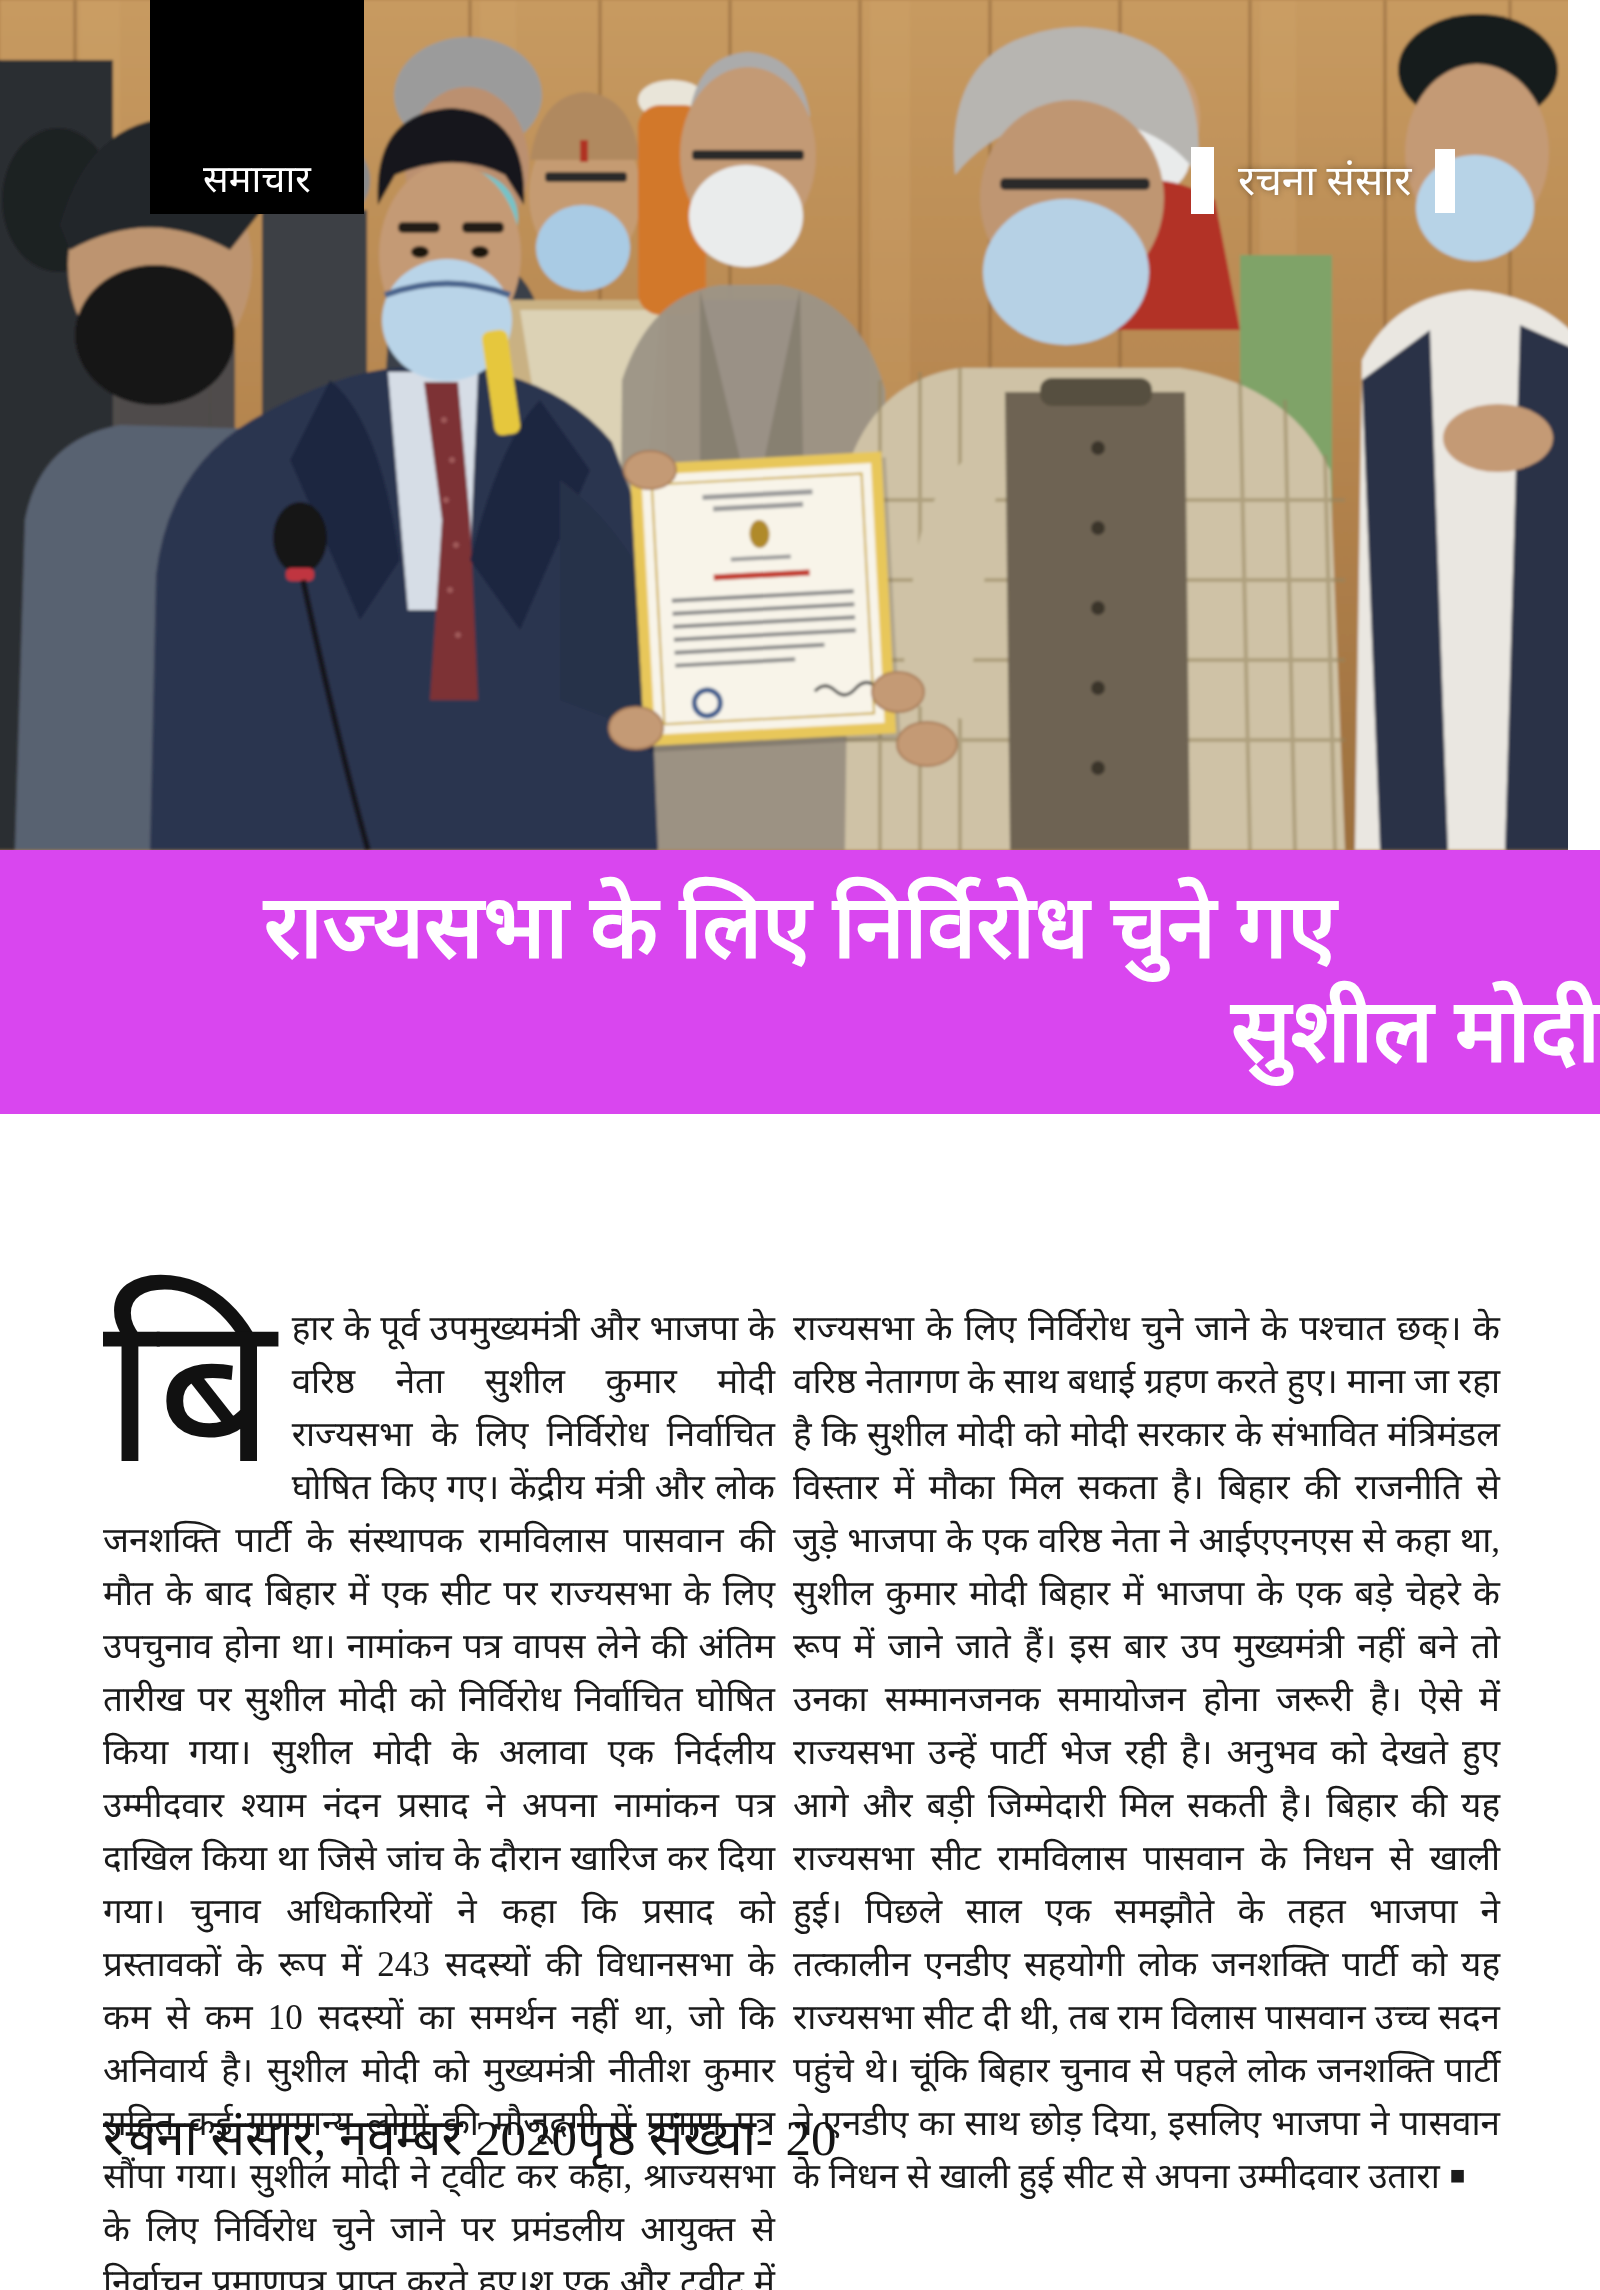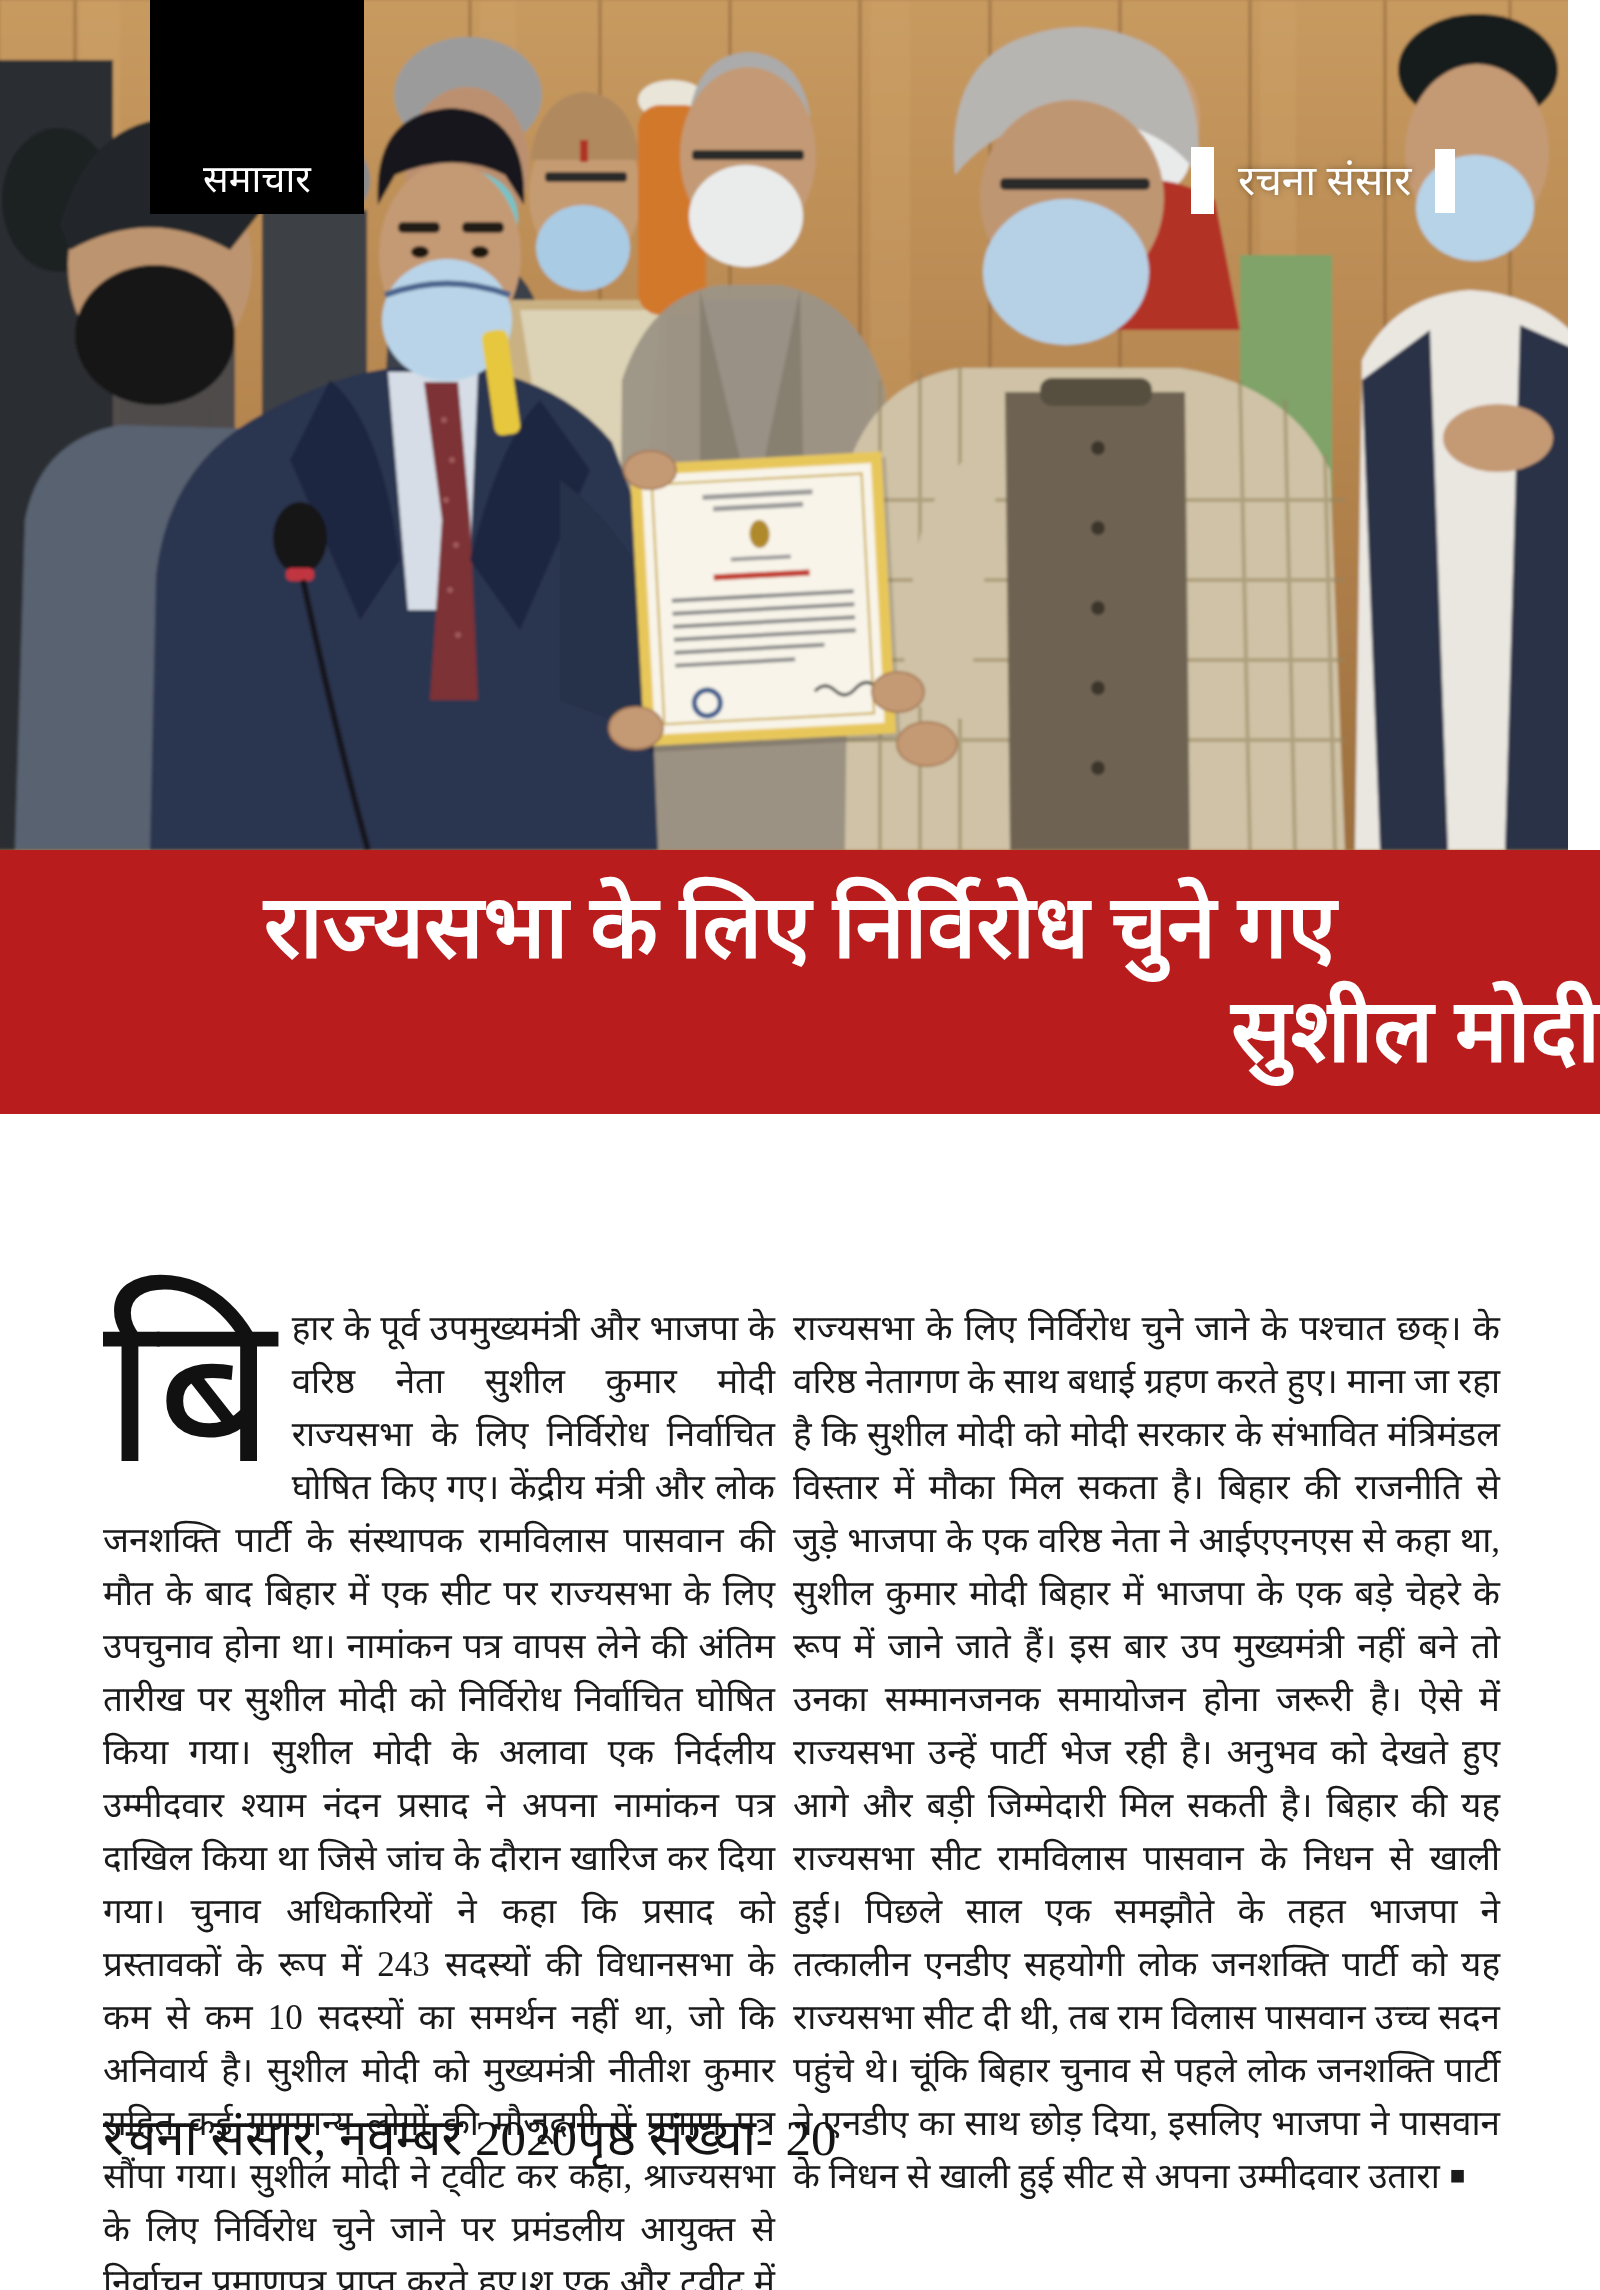--- a/index.html
+++ b/index.html
@@ -14,21 +14,21 @@
             display:flex;align-items:flex-end;justify-content:center;padding-bottom:16px;box-sizing:border-box;}
   .news-tag span{color:#fff;font-size:38px;line-height:1;}
 
   .brand{position:absolute;left:1191px;top:147px;display:flex;align-items:center;}
   .brand .bar{width:23px;height:67px;background:#fff;}
   .brand .bar.right{width:20px;height:64px;}
   .brand span{color:#fff;font-size:42px;line-height:1;margin:0 24px;white-space:nowrap;
               text-shadow:0 0 6px rgba(0,0,0,.35);}
 
   
-  .headline{position:absolute;left:0;top:850px;width:1600px;height:264px;background:#b91c1c;
+  .headline{position:absolute;left:0;top:850px;width:1600px;height:264px;background:#d946ef;
             color:#fff;text-align:center;font-weight:bold;}
   .headline .l1{margin-top:26px;font-size:88px;line-height:104px;}
   .headline .l2{font-size:88px;line-height:104px;text-align:right;}
 
   
   .standfirst{position:absolute;left:103px;top:1120px;width:1392px;
               font-size:50px;line-height:73px;font-weight:bold;text-align:justify;color:#161616;}
 
   
   .columns{position:absolute;left:103px;top:1302px;width:1397px;display:flex;}

